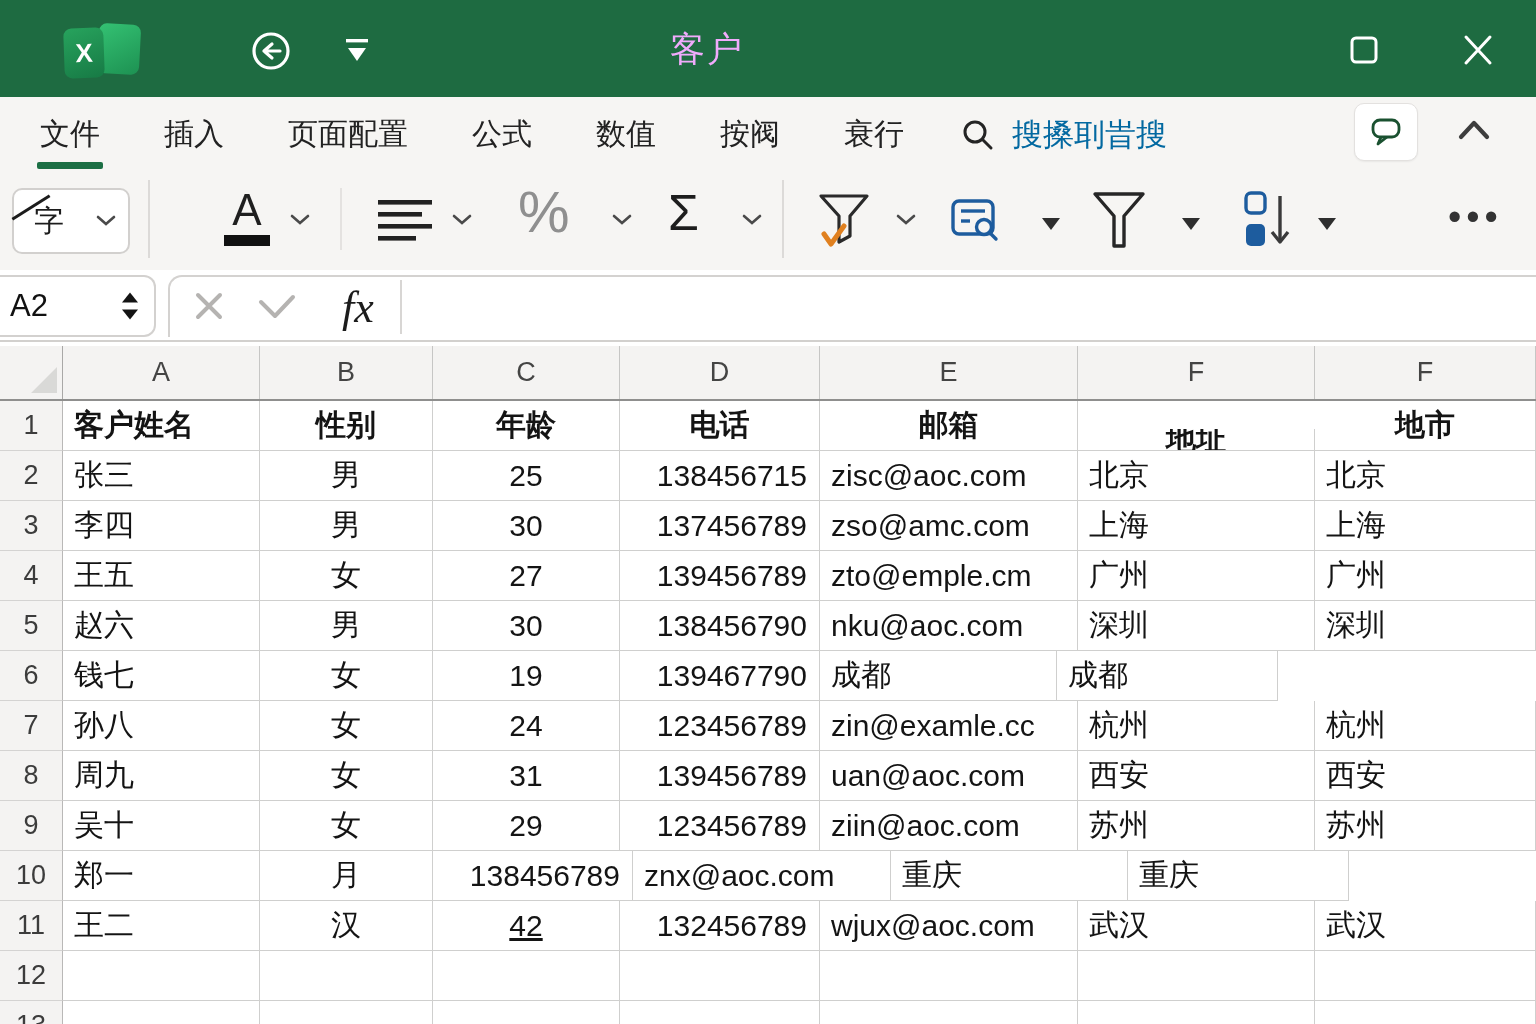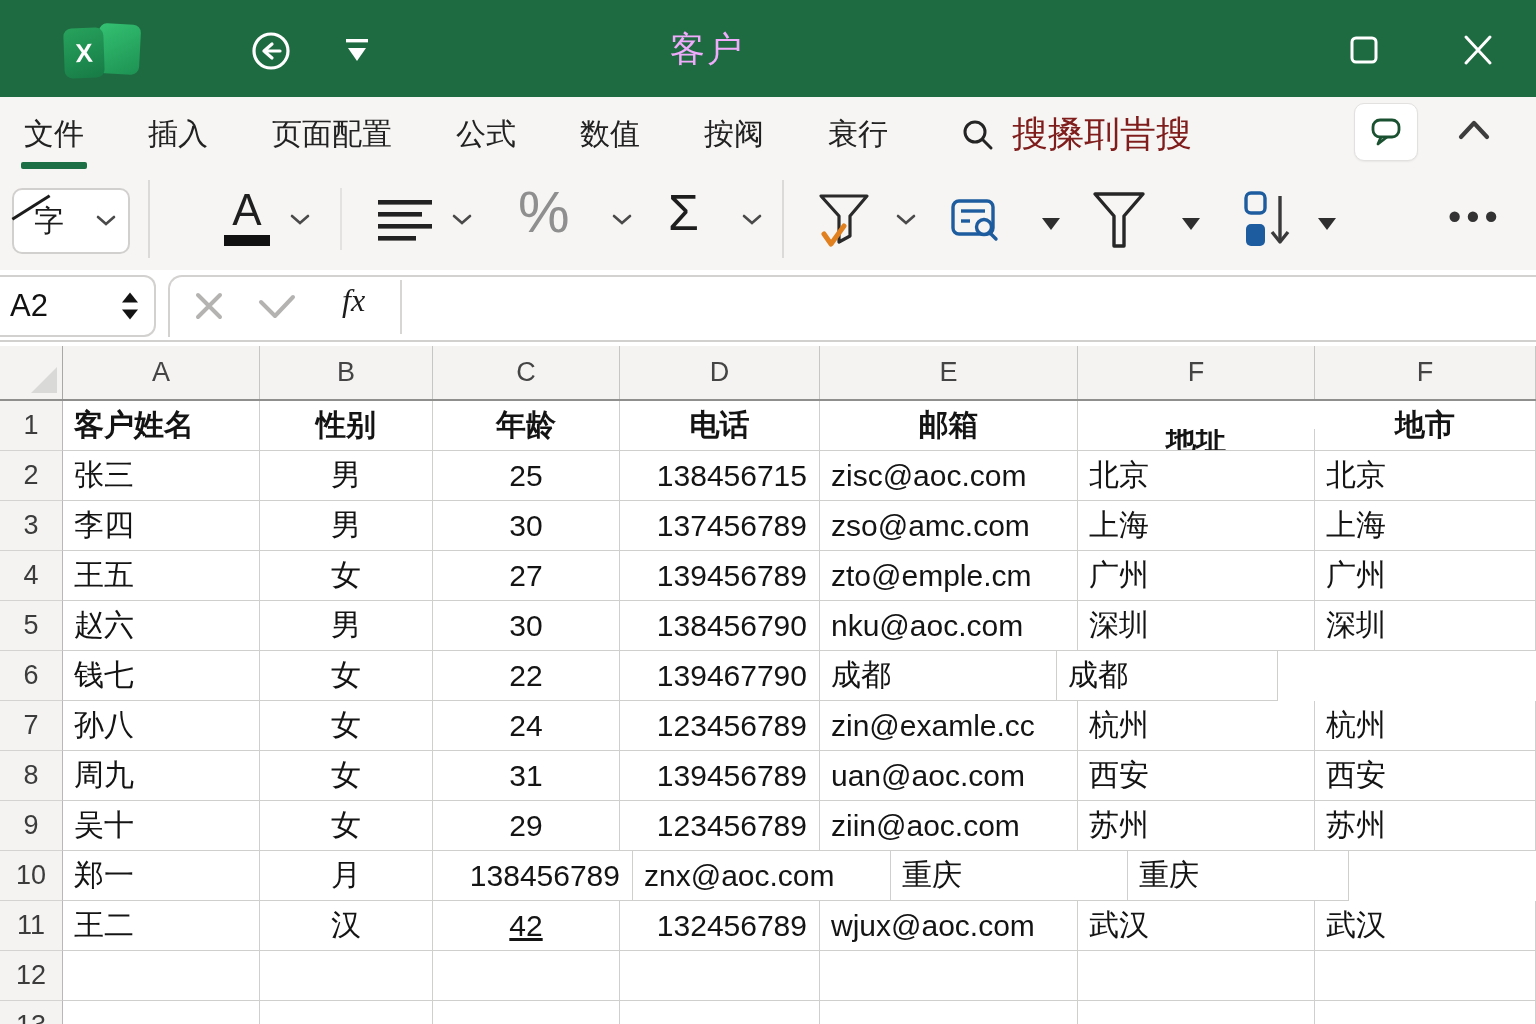--- a/index.html
+++ b/index.html
@@ -13,26 +13,26 @@
                   background:linear-gradient(150deg,#34c273,#1d9152); transform:rotate(3deg); }
   .logo .tile-l { position:absolute; left:2px; top:6px; width:40px; height:50px; border-radius:8px;
                   background:linear-gradient(160deg,#27a35d,#177a45); transform:rotate(-2deg);
                   color:#fff; font-size:26px; font-weight:bold; display:flex; align-items:center; justify-content:center; }
   .tb-icon { position:absolute; }
   .title { position:absolute; left:707px; top:50%; transform:translate(-50%,-50%);
            color:#f0abfc; font-size:35px; font-weight:500; letter-spacing:2px; white-space:nowrap; }
 
   
   .tabs { position:relative; height:75px; background:#f6f5f3; display:flex; align-items:center;
-          padding-left:24px; gap:64px; font-size:30px; color:#222; }
+          padding-left:40px; gap:64px; font-size:30px; color:#222; }
   .tab { position:relative; cursor:default; white-space:nowrap; }
   .tab-underline { position:absolute; left:-3px; right:-3px; bottom:-14px; height:7px;
                    background:#1c6f44; border-radius:2px; }
   .search-group { position:absolute; left:960px; top:0; height:75px; display:flex; align-items:center; gap:16px; }
-  .search-ph { color:#7f1d1d; font-size:36px; white-space:nowrap; }
+  .search-ph { color:#0369a1; font-size:31px; white-space:nowrap; }
   .chat-btn { position:absolute; left:1354px; top:6px; width:64px; height:58px; background:#fff;
               border:1px solid #e3e1df; border-radius:10px; display:flex; align-items:center; justify-content:center;
               box-shadow:0 1px 2px rgba(0,0,0,.06); }
   .collapse { position:absolute; left:1456px; top:22px; }
 
   
   .toolbar { position:relative; height:98px; background:#f6f5f3; }
   .tool { position:absolute; }
   .vsep { position:absolute; width:2px; background:#dcdad8; }
   .fontbox { left:12px; top:16px; width:118px; height:66px; background:#fff; border:2px solid #d2d0ce;
@@ -58,21 +58,21 @@
   .spinner { position:absolute; right:16px; top:50%; transform:translateY(-50%); display:flex;
              flex-direction:column; gap:7px; }
   .sp-up { width:0; height:0; border-left:8px solid transparent; border-right:8px solid transparent;
            border-bottom:10px solid #141414; }
   .sp-dn { width:0; height:0; border-left:8px solid transparent; border-right:8px solid transparent;
            border-top:10px solid #141414; }
   .fx-region { position:absolute; left:168px; top:5px; right:0; height:62px;
                border-top:2px solid #d4d2d0; border-left:2px solid #d4d2d0; border-radius:14px 0 0 0; }
   .fb-ico { position:absolute; }
   .fx-label { position:absolute; left:342px; top:12px; font-family:"Liberation Serif", serif;
-              font-style:italic; font-size:32px; color:#1c1c1c; }
+              font-style:italic; font-size:44px; color:#1c1c1c; }
   .fb-sep { position:absolute; left:400px; top:10px; width:2px; height:54px; background:#d8d6d4; }
 
   
   .grid { position:relative; height:682px; padding-top:4px; background:#fff; overflow:hidden; }
   .hdr-row { display:flex; height:55px; background:#f4f3f2; border-bottom:2px solid #8f8f8e; }
   .hdr-cell { flex:none; display:flex; align-items:center; justify-content:center; font-size:27px;
               color:#444; border-right:1px solid #c6c6c5; position:relative; }
   .corner { background:#f4f3f2; border-right:1px solid #a9a8a7; }
   .corner .sel-tri { position:absolute; right:5px; bottom:6px; width:27px; height:27px; background:#d9d9d7;
                      clip-path:polygon(100% 4%, 100% 100%, 4% 100%); }
@@ -299,21 +299,21 @@
           <div class="cell ac" style="width: 187px;">30</div>
           <div class="cell ar" style="width: 200px;">138456790</div>
           <div class="cell al" style="width: 258px;">nku@aoc.com</div>
           <div class="cell al" style="width: 237px;">深圳</div>
           <div class="cell al" style="width: 221px;">深圳</div>
         </div>
         <div class="grid-row">
           <div class="rowhdr">6</div>
           <div class="cell al" style="width: 197px;">钱七</div>
           <div class="cell ac" style="width: 173px;">女</div>
-          <div class="cell ac" style="width: 187px;">22</div>
+          <div class="cell ac" style="width: 187px;">19</div>
           <div class="cell ar" style="width: 200px;">139467790</div>
           <div class="cell al" style="width: 237px;">成都</div>
           <div class="cell al" style="width: 221px;">成都</div>
         </div>
         <div class="grid-row">
           <div class="rowhdr">7</div>
           <div class="cell al" style="width: 197px;">孙八</div>
           <div class="cell ac" style="width: 173px;">女</div>
           <div class="cell ac" style="width: 187px;">24</div>
           <div class="cell ar" style="width: 200px;">123456789</div>

